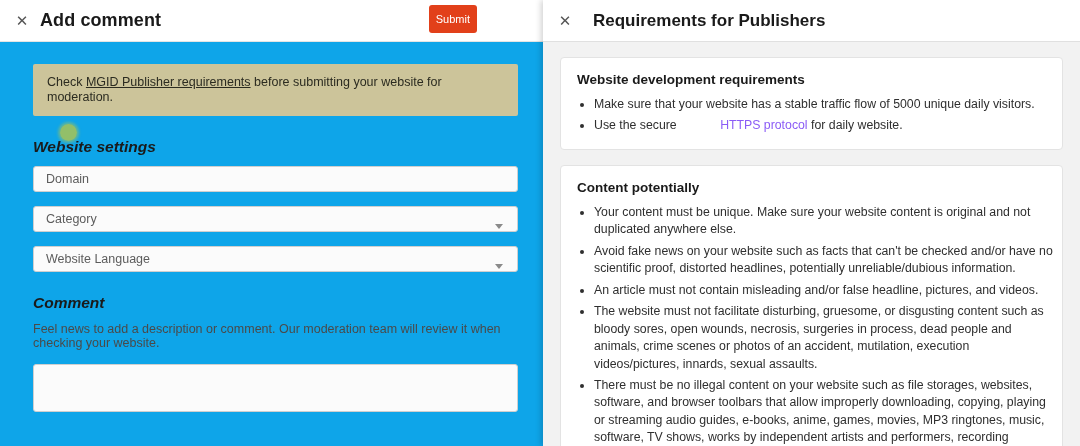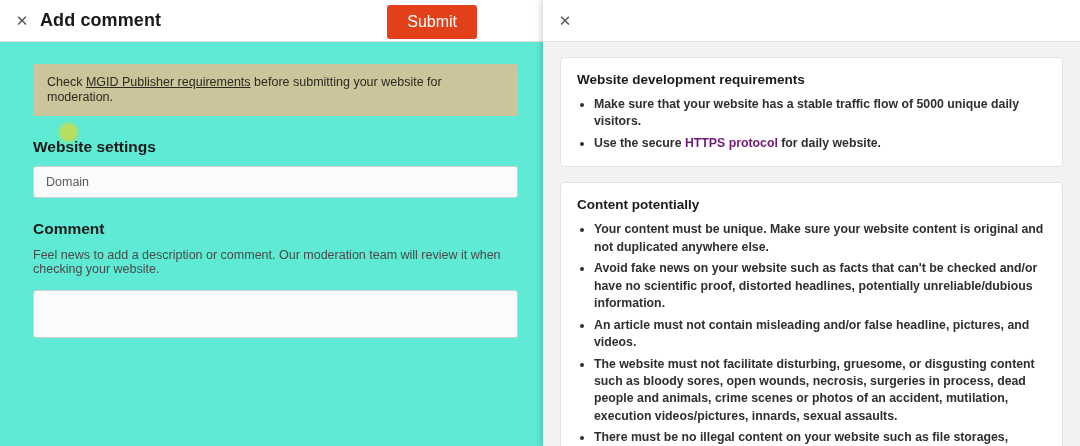--- a/index.html
+++ b/index.html
@@ -48,30 +48,30 @@
     color: #1a1a1a;
     letter-spacing: .1px;
   }
   .submit-btn {
     position: absolute;
     right: 66px; top: 5px;
     background: #e2401a;
     color: #fff;
     border: none;
     border-radius: 3px;
-    font-size: 16px;
-    padding: 8px 20px;
+    font-size: 11px;
+    padding: 8px 7px;
     cursor: pointer;
     font-family: "Liberation Sans", sans-serif;
   }
   .left-body {
     padding: 22px 25px 0 33px;
     position: relative;
     height: 404px;
-    background: #5eead4;
+    background: #0ea5e9;
   }
   .notice {
     background: #ccc49a;
     color: #2b2b20;
     font-size: 12.5px;
     padding: 11px 14px;
     border-radius: 2px;
     margin-bottom: 22px;
     line-height: 1.2;
   }
@@ -86,29 +86,30 @@
     border-radius: 50%;
     background: rgba(255, 214, 0, .55);
     box-shadow: 0 0 3px 2px rgba(255, 214, 0, .35);
     pointer-events: none;
   }
   .section-title {
     font-size: 15.5px;
     font-weight: bold;
     color: #1a1a1a;
     margin: 0 0 10px 0;
+    font-style: italic;
   }
   .section-desc {
     font-size: 12.5px;
     color: #4a4a4a;
     margin: 0 0 14px 0;
   }
   .field {
     position: relative;
-    height: 32px;
+    height: 26px;
     border: 1px solid #cfcfcf;
     border-radius: 3px;
     background: #fbfbfb;
     display: flex;
     align-items: center;
     padding: 0 12px;
     margin-bottom: 14px;
     font-size: 12.5px;
     color: #5c5c5c;
   }
@@ -168,32 +169,32 @@
   }
   .card-title {
     font-size: 13.5px;
     font-weight: bold;
     color: #1a1a1a;
     margin: 0 0 9px 0;
   }
   .card ul {
     margin: 0;
     padding-left: 17px;
-    font-weight: bold;
   }
   .card li {
     font-size: 12.3px;
     color: #2f2f2f;
     line-height: 1.42;
     margin-bottom: 4px;
   }
   .card li:last-child { margin-bottom: 0; }
   .card li a {
-    color: #701a75;
+    color: #8b5cf6;
     text-decoration: none;
+    margin-left: 40px;
   }
 </style>
 </head>
 <body>
 
 <div class="screen">
 
   <div class="left-panel">
 
     <div class="left-header">
@@ -210,38 +211,45 @@
         <span>before submitting your website for moderation.</span>
       </div>
       <div class="cursor-dot"></div>
 
       <h2 class="section-title">Website settings</h2>
 
       <div class="field">
         <span>Domain</span>
       </div>
 
-
+      <div class="field select">
+        <span>Category</span>
+      </div>
+
+      <div class="field select">
+        <span>Website Language</span>
+      </div>
 
       <div class="spacer-8"></div>
 
       <h2 class="section-title">Comment</h2>
       <p class="section-desc">Feel news to add a description or comment. Our moderation team will review it when checking your website.</p>
 
       <div class="comment-box">
         
       </div>
 
     </div>
   </div>
 
   <div class="right-panel">
 
     <div class="right-header">
       <div class="close-x">✕</div>
+      <div class="right-title">Requirements for Publishers</div>
     </div>
 
     <div class="right-body">
 
       <div class="card">
         <h3 class="card-title">Website development requirements</h3>
         <ul>
           <li>
             <span>Make sure that your website has a stable traffic flow of 5000 unique daily visitors.</span>
           </li>

